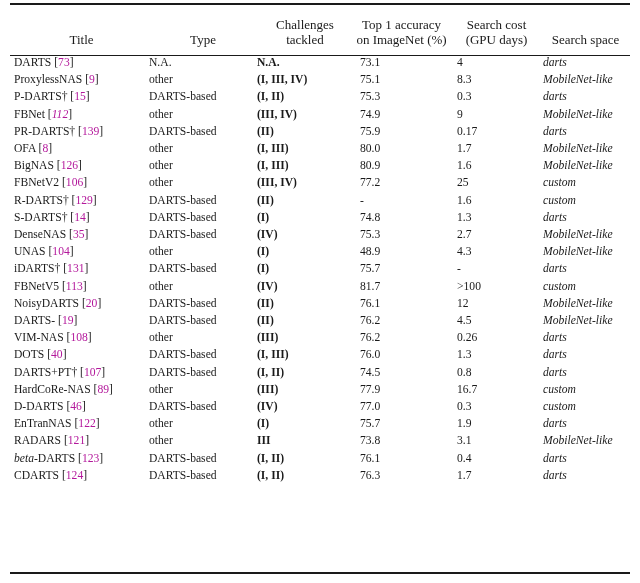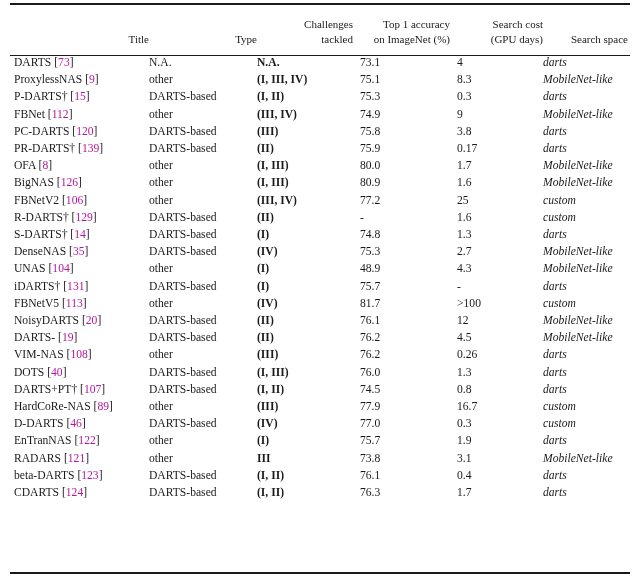--- a/index.html
+++ b/index.html
@@ -53,26 +53,26 @@
     left: 10px;
     right: 10px;
     top: 572px;
     height: 2px;
     background: #1a1a1a;
   }
 
   
   thead th {
     font-weight: normal;
-    text-align: right;
+    text-align: center;
     vertical-align: bottom;
     padding: 0;
     line-height: 15px;
     height: 51px;
-    font-size: 11px;
+    font-size: 13px;
   }
   thead th .hdr-inner {
     display: block;
     padding-bottom: 4px;
   }
   thead th .hl {
     display: block;
   }
 
   
@@ -104,21 +104,21 @@
   td.cost-cell  { text-align: left; padding-left: 7px; }
   td.space-cell { text-align: left; font-style: italic; }
 
   .cite {
     color: #1a1a1a;
   }
   .cite .num {
     color: #B3179B;
     margin-top: 12px;
   }
-  .ital { }
+  .ital { font-style: italic; }
 </style>
 </head>
 <body>
 
 <div id="table-root">
 
   <div class="rule-top"></div>
   <div class="rule-mid"></div>
   <div class="rule-bottom"></div>
 
@@ -187,36 +187,28 @@
         </tr>
         <tr>
           <td class="title-cell"><span>P-DARTS</span><span>†</span><span class="cite"> [<span class="num" style="color: rgb(179, 23, 155);">15</span>]</span></td>
           <td class="type-cell">DARTS-based</td>
           <td class="chal-cell">(I, II)</td>
           <td class="acc-cell">75.3</td>
           <td class="cost-cell">0.3</td>
           <td class="space-cell">darts</td>
         </tr>
         <tr>
-          <td class="title-cell"><span>FBNet</span><span class="cite"> [<span class="num" style="color: rgb(179, 23, 155);">112</span>]</span></td>
+          <td class="title-cell"><span>FBNet</span><span class="cite"> [<span class="num" style="color: rgb(179, 23, 155); font-style: italic;">112</span>]</span></td>
           <td class="type-cell">other</td>
           <td class="chal-cell">(III, IV)</td>
           <td class="acc-cell">74.9</td>
           <td class="cost-cell">9</td>
           <td class="space-cell">MobileNet-like</td>
         </tr>
         <tr>
-          <td class="title-cell"><span>PC-DARTS</span><span class="cite"> [<span class="num" style="color: rgb(179, 23, 155);">120</span>]</span></td>
-          <td class="type-cell">DARTS-based</td>
-          <td class="chal-cell">(III)</td>
-          <td class="acc-cell">75.8</td>
-          <td class="cost-cell">3.8</td>
-          <td class="space-cell">darts</td>
-        </tr>
-        <tr>
           <td class="title-cell"><span>PR-DARTS</span><span>†</span><span class="cite"> [<span class="num" style="color: rgb(179, 23, 155);">139</span>]</span></td>
           <td class="type-cell">DARTS-based</td>
           <td class="chal-cell">(II)</td>
           <td class="acc-cell">75.9</td>
           <td class="cost-cell">0.17</td>
           <td class="space-cell">darts</td>
         </tr>
         <tr>
           <td class="title-cell"><span>OFA</span><span class="cite"> [<span class="num" style="color: rgb(179, 23, 155);">8</span>]</span></td>
           <td class="type-cell">other</td>

